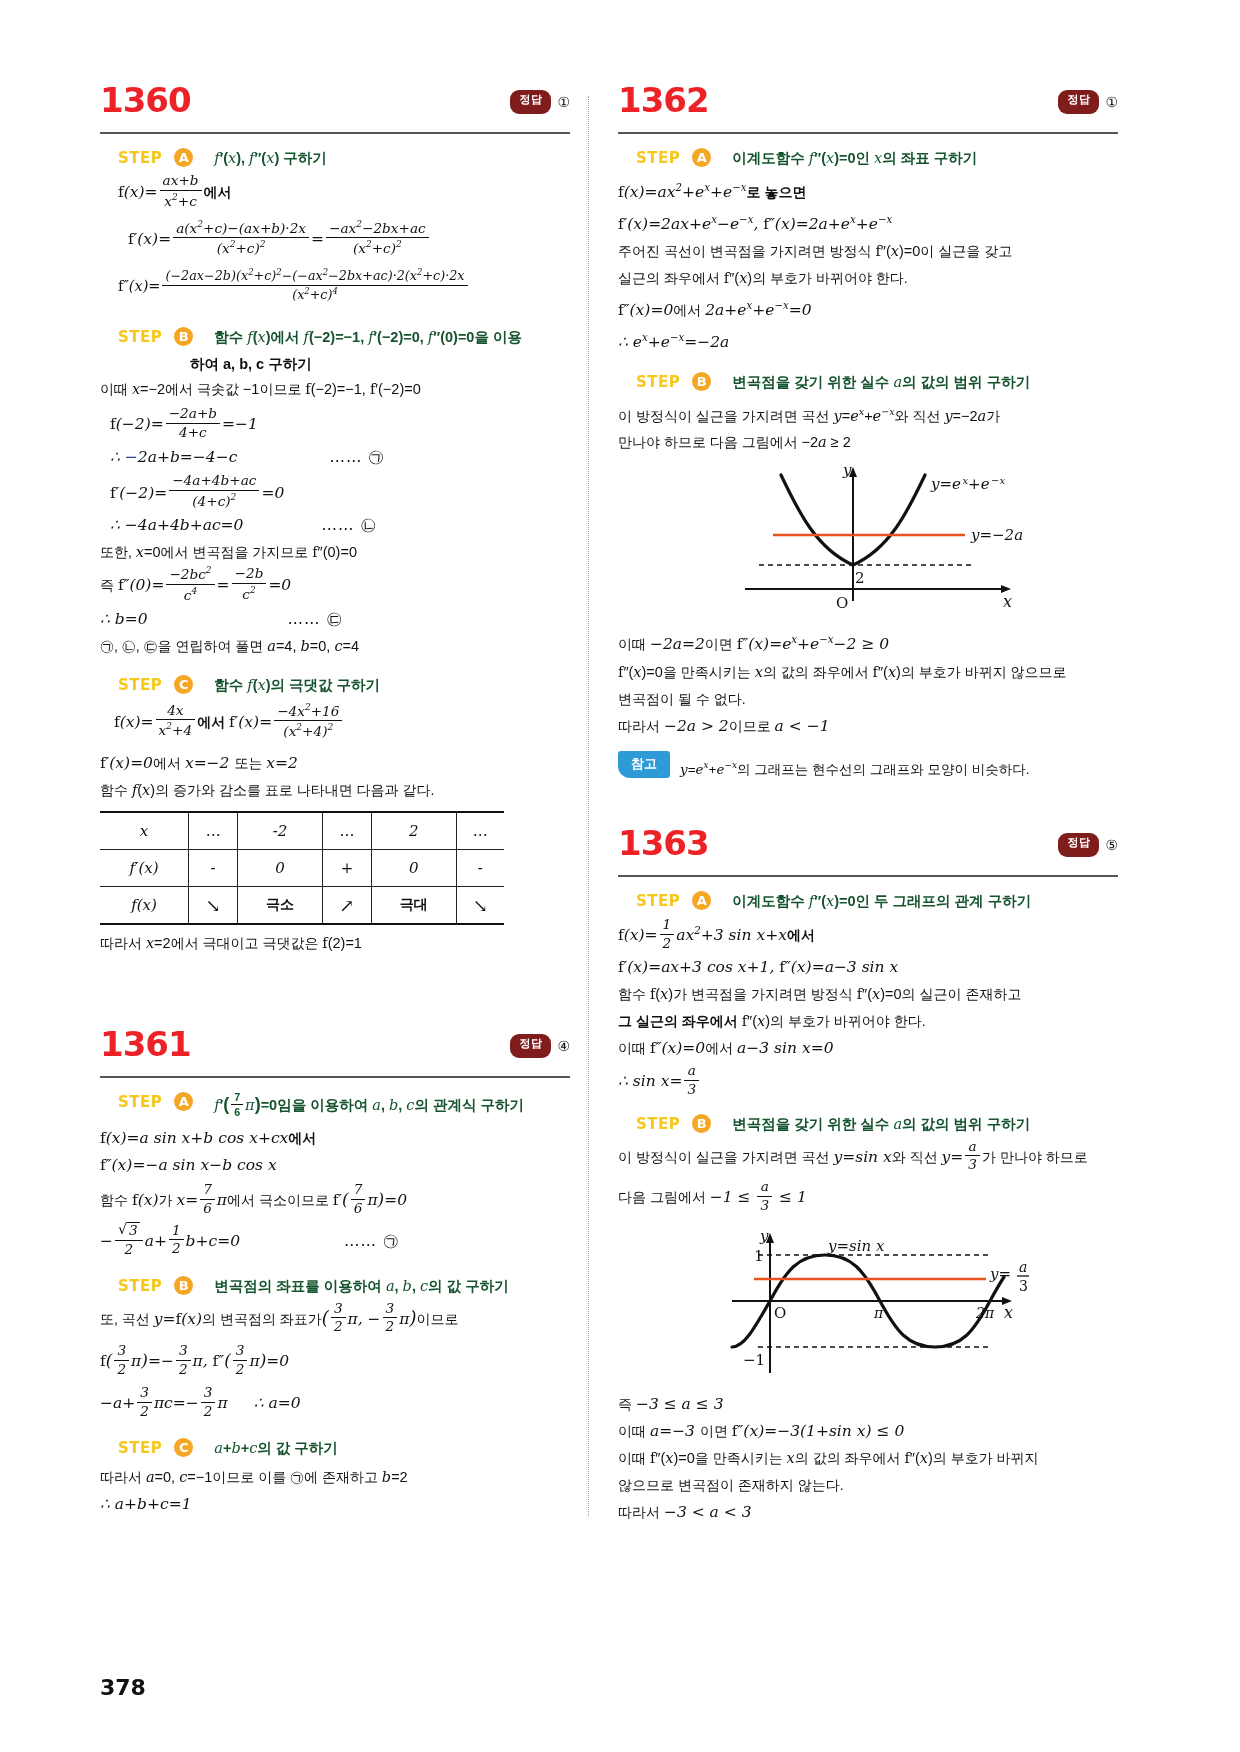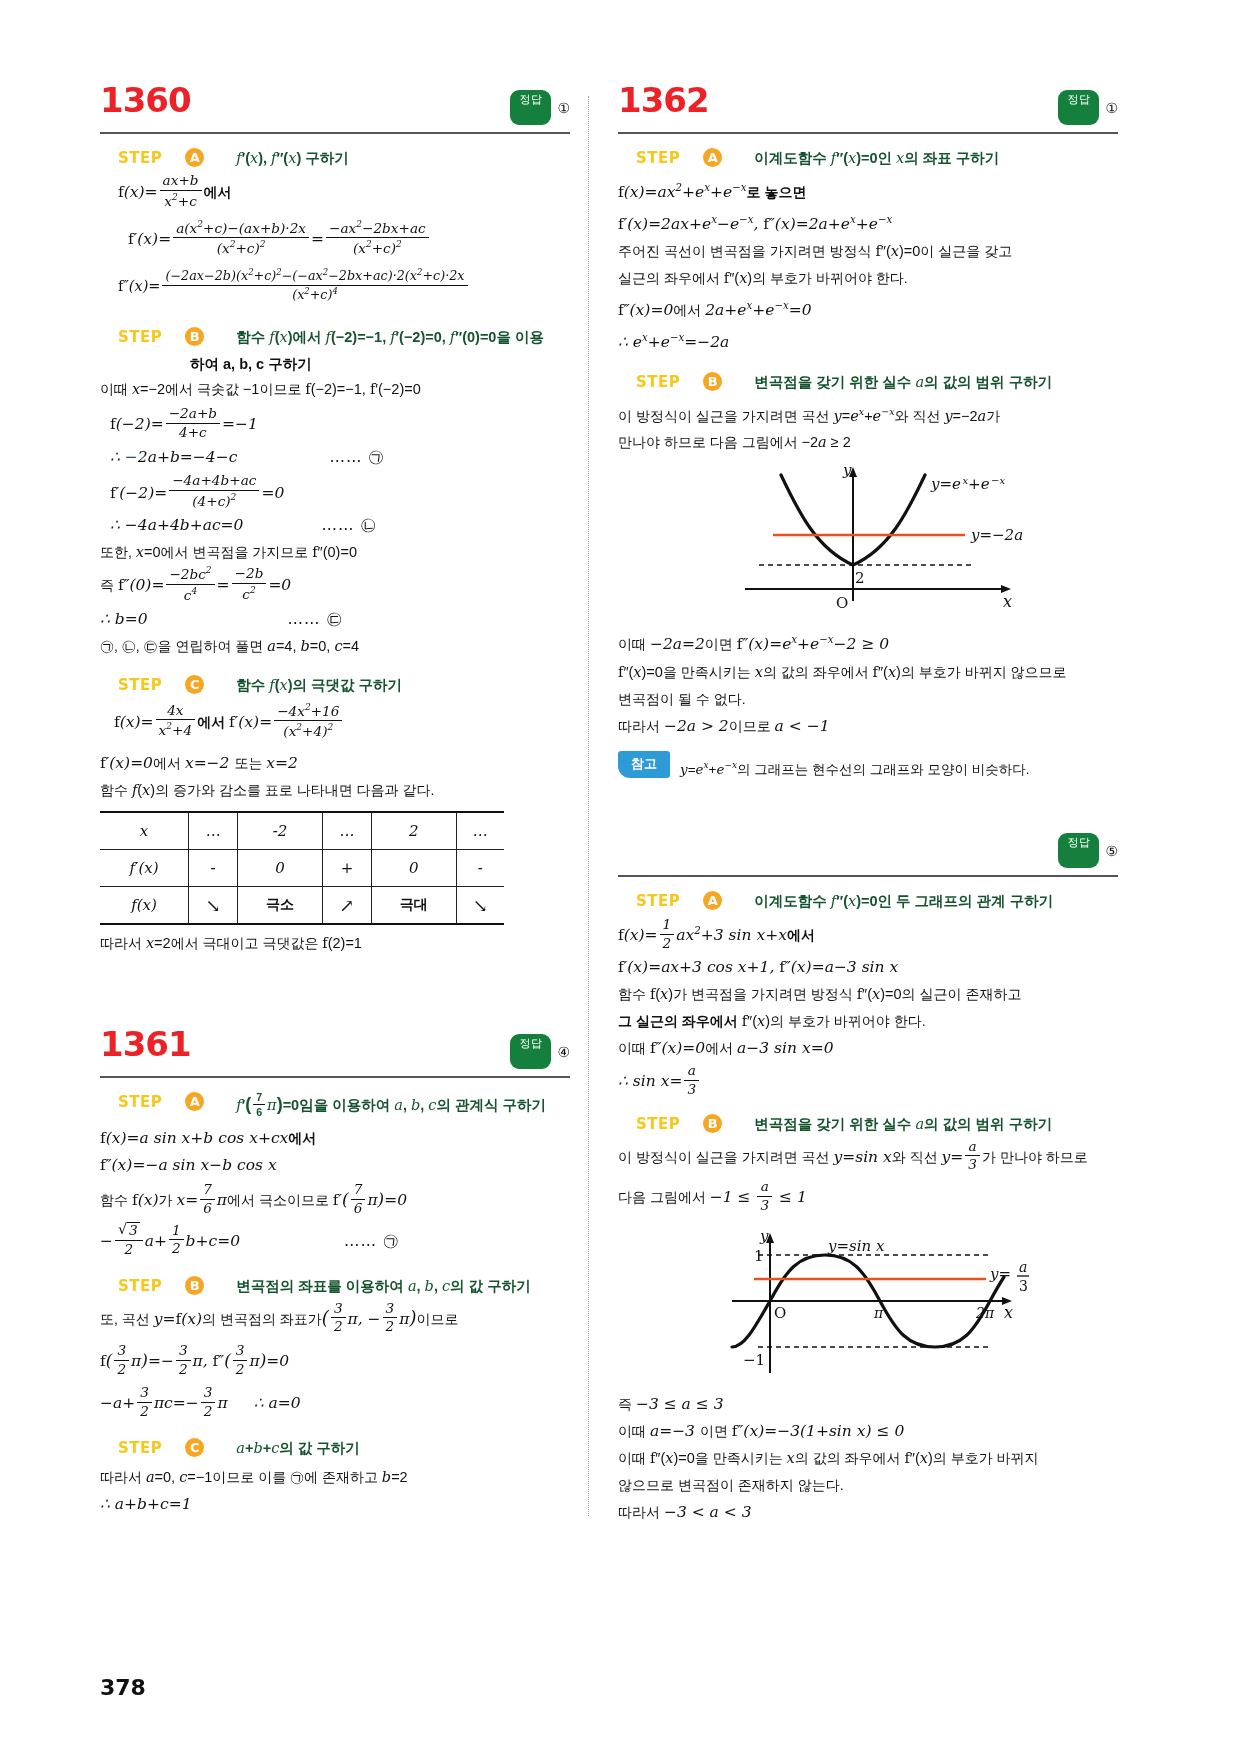--- a/index.html
+++ b/index.html
@@ -32,31 +32,31 @@
     font-size:34px;
     color:#ec2227;
     letter-spacing:-1px;
     line-height:40px;
   }
   .answer-tag {
     position:absolute; right:0; top:10px;
     display:flex; align-items:center; gap:6px;
   }
   .answer-pill {
-    background:#15803d; color:#fff;
-    font-size:11px; font-weight:normal;
-    border-radius:9px; padding:2px 9px 18px 9px;
+    background:#7f1d1d; color:#fff;
+    font-size:11px; font-weight:bold;
+    border-radius:9px; padding:2px 9px 7px 9px;
     letter-spacing:0.5px;
   }
   .answer-circ { font-size:14px; color:#111; }
   .rule { border-top:2px solid #555; margin:0 0 10px 0; }
 
   
   .step {
-    display:flex; align-items:flex-start; gap:23px;
+    display:flex; align-items:flex-start; gap:12px;
     margin:14px 0 6px 18px;
   }
   .step-word {
     font-family:"DejaVu Sans", sans-serif;
     font-weight:bold; font-size:15px;
     color:#f6c71c; letter-spacing:0.5px; line-height:20px;
   }
   .step-badge {
     display:inline-block; width:19px; height:19px; border-radius:50%;
     background:#f5a623; color:#fff;
@@ -458,20 +458,21 @@
       <div class="note">
         <span class="note-tag">참고</span>
         <span class="note-body"><span class="math">y</span>=<span class="math">e</span><span class="sup math">x</span>+<span class="math">e</span><span class="sup math">−x</span>의 그래프는 현수선의 그래프와 모양이 비슷하다.</span>
       </div>
     </div>
 
     <div class="spacer-md"></div>
 
     <div class="problem">
       <div class="prob-head">
+        <div class="prob-num">1363</div>
         <div class="answer-tag">
           <span class="answer-pill">정답</span>
           <span class="answer-circ">⑤</span>
         </div>
       </div>
       <div class="rule"></div>
 
       <div class="step">
         <span class="step-word">STEP</span>
         <span class="step-badge">A</span>

